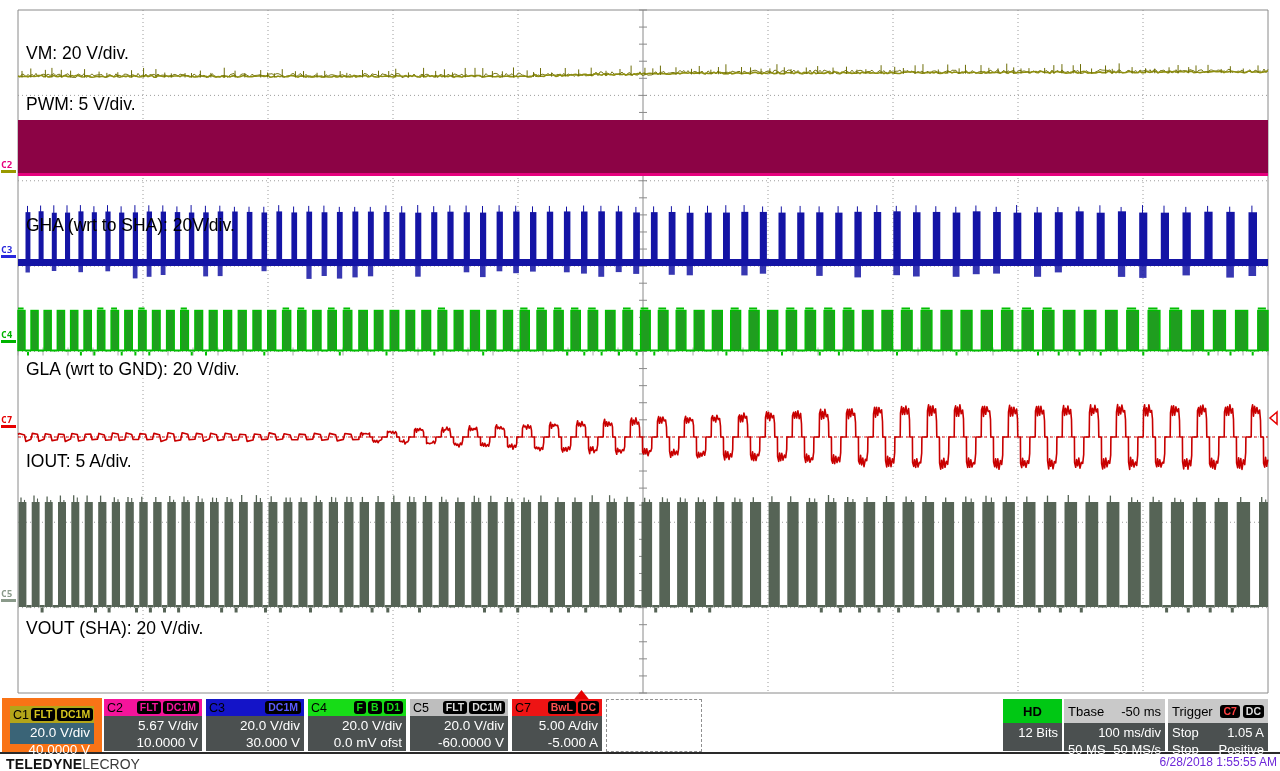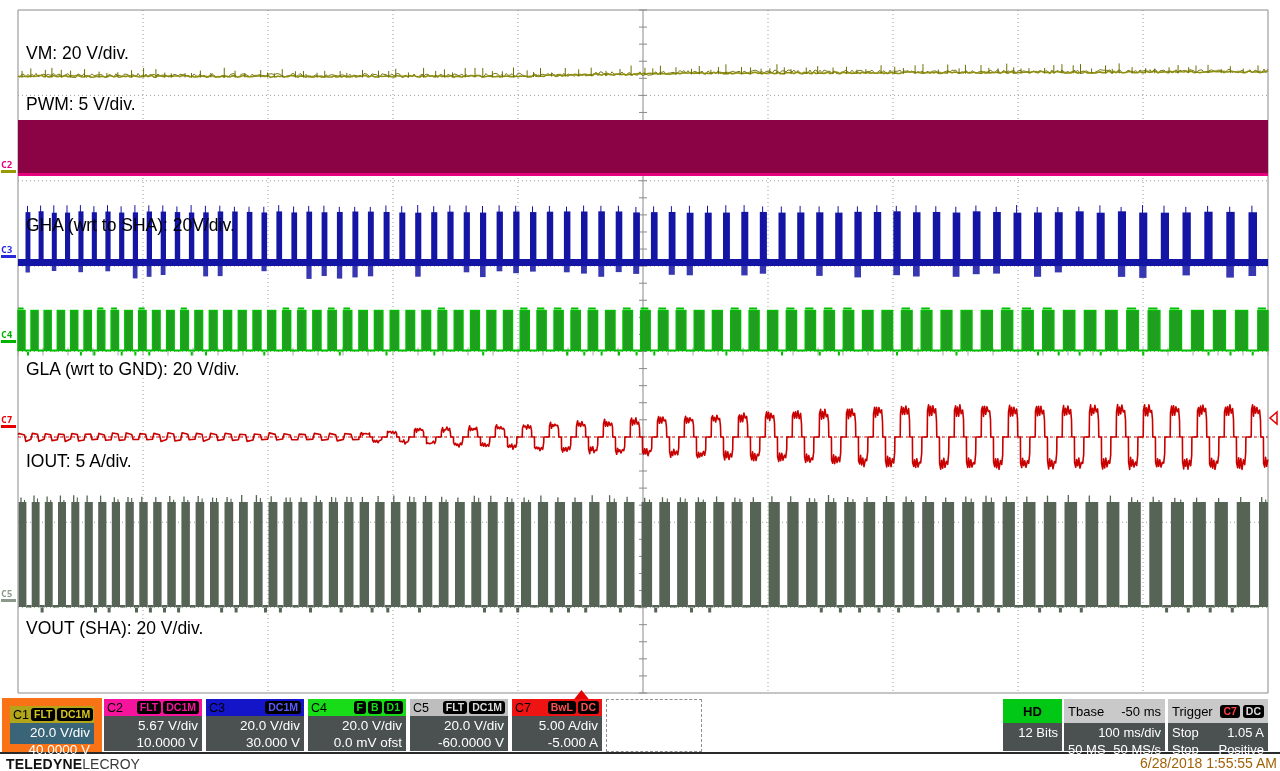--- a/index.html
+++ b/index.html
@@ -58,21 +58,21 @@
   .bx-tb{left:1064px;width:101px;}
   .bx-tr{left:1168px;width:100px;}
   .bx-tr .badge{font-size:10.5px;}
   .badge-c7{color:#FF4040;} .badge-dc{color:#DCDCDC;}
 
   
   #footrule{position:absolute;left:0;top:752px;width:1280px;height:2px;background:#2A2A2A;z-index:7;}
   #brand{position:absolute;left:6px;top:756px;font-size:14px;color:#111;z-index:8;}
   #brand b{font-weight:bold;letter-spacing:0.2px;}
   #brand span{color:#3a3a3a;font-weight:normal;}
-  #timestamp{position:absolute;right:3px;top:755px;font-size:14px;color:#a16207;z-index:8;}
+  #timestamp{position:absolute;right:3px;top:755px;font-size:12px;color:#6d28d9;z-index:8;}
 </style>
 </head>
 <body>
 
 <div id="stage">
 
   <div id="topbar">
     <div class="topseg ts1"></div>
     <div class="topseg ts2"></div>
     <div class="topseg ts3"></div>

